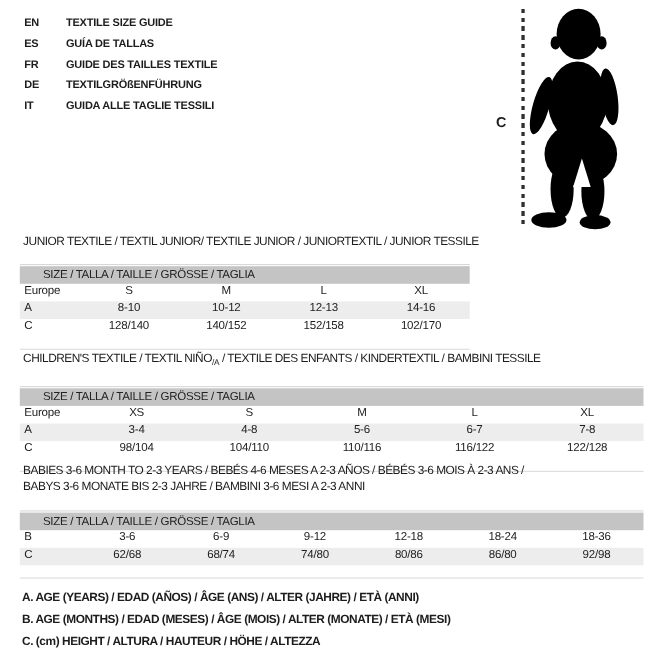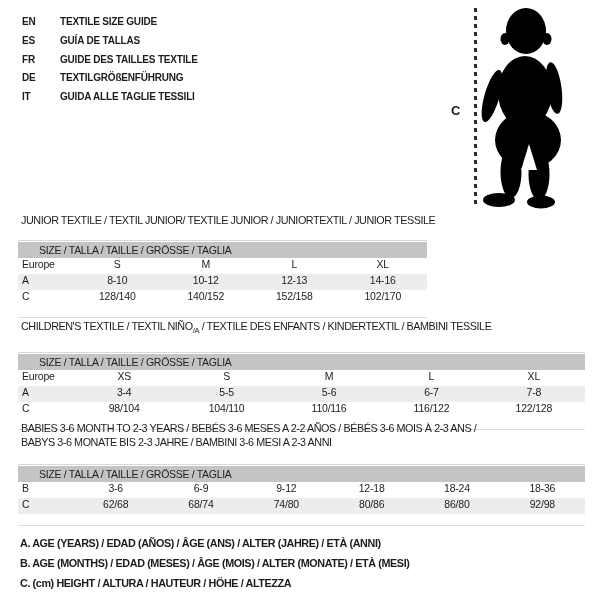--- a/index.html
+++ b/index.html
@@ -135,38 +135,38 @@
           <span class="t-label">Europe</span>
           <span class="t-cell">XS</span>
           <span class="t-cell">S</span>
           <span class="t-cell">M</span>
           <span class="t-cell">L</span>
           <span class="t-cell">XL</span>
         </div>
         <div class="t-row shaded">
           <span class="t-label">A</span>
           <span class="t-cell">3-4</span>
-          <span class="t-cell">5-5</span>
+          <span class="t-cell">4-8</span>
           <span class="t-cell">5-6</span>
           <span class="t-cell">6-7</span>
           <span class="t-cell">7-8</span>
         </div>
         <div class="t-row">
           <span class="t-label">C</span>
           <span class="t-cell">98/104</span>
           <span class="t-cell">104/110</span>
           <span class="t-cell">110/116</span>
           <span class="t-cell">116/122</span>
           <span class="t-cell">122/128</span>
         </div>
         <div class="bottom-rule"></div>
       </div>
     </section>
   <section class="tbl-section s2" id="section-2">
-      <div class="tbl-title"><span>BABIES 3-6 MONTH TO 2-3 YEARS / BEBÉS 3-6 MESES A 2-2 AÑOS / BÉBÉS 3-6 MOIS À 2-3 ANS /</span></div>
+      <div class="tbl-title"><span>BABIES 3-6 MONTH TO 2-3 YEARS / BEBÉS 4-6 MESES A 2-3 AÑOS / BÉBÉS 3-6 MOIS À 2-3 ANS /</span></div>
       <div class="tbl-title"><span>BABYS 3-6 MONATE BIS 2-3 JAHRE / BAMBINI 3-6 MESI A 2-3 ANNI</span></div>
       <div class="size-table">
         <div class="top-rule"></div>
         <div class="hdr-bar">SIZE / TALLA / TAILLE / GRÖSSE / TAGLIA</div>
         <div class="t-row">
           <span class="t-label">B</span>
           <span class="t-cell">3-6</span>
           <span class="t-cell">6-9</span>
           <span class="t-cell">9-12</span>
           <span class="t-cell">12-18</span>

